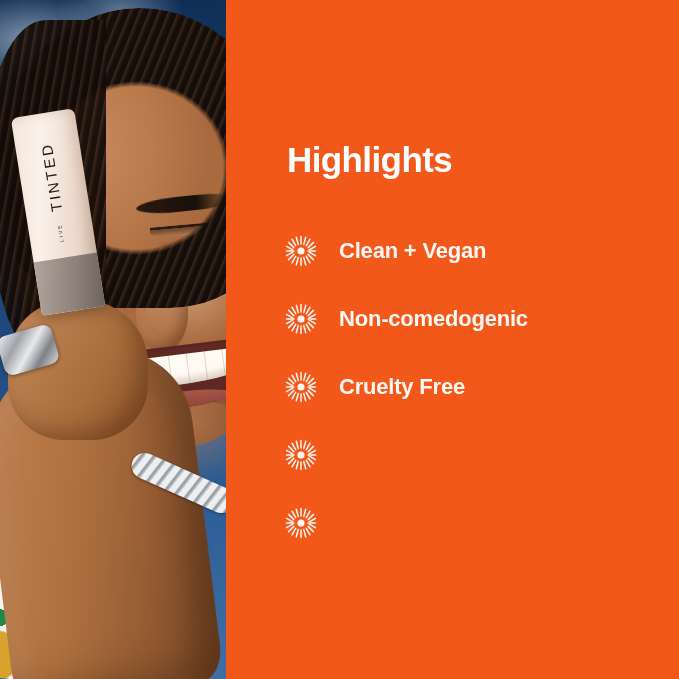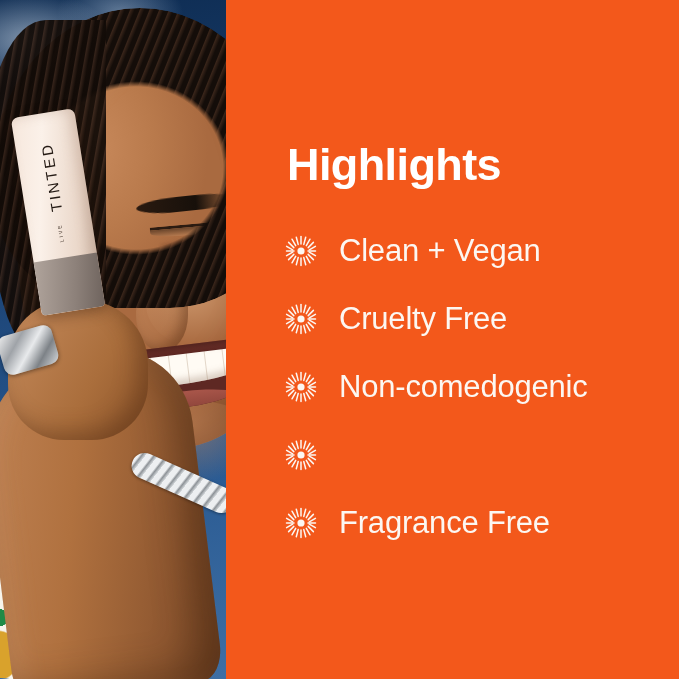--- a/index.html
+++ b/index.html
@@ -247,46 +247,47 @@
     position:relative;
     flex:1 1 auto;
     height:679px;
     background:#F3581B;
     padding-left:61px;
   }
   .title {
     position:absolute;
     left:61px;
     top:142px;
-    font-size:45px;
+    font-size:35px;
     font-weight:bold;
     color:#FFFFFF;
     letter-spacing:-.6px;
     line-height:1;
   }
   .list { position:absolute; left:59px; top:228px; width:380px; }
   .item {
     display:flex;
     align-items:center;
     height:45px;
     margin-bottom:23px;
   }
   .burst {
     flex:0 0 32px;
     width:32px; height:32px;
     position:relative;
     margin-right:22px;
   }
   .burst svg { display:block; width:32px; height:32px; }
   .item-label {
-    font-size:31px;
+    font-size:22px;
     color:#FCF7F2;
     letter-spacing:-.2px;
     white-space:nowrap;
     line-height:1;
+    font-weight:bold;
   }
 </style>
 </head>
 <body>
 
 <div class="banner">
 
   <div class="photo">
     <div class="sky"></div>
     <div class="head">
@@ -377,21 +378,21 @@
               <line x1="1.6" y1="20.7" x2="7.7" y2="17.1"></line>
                 <line x1="1.5" y1="16" x2="9" y2="16"></line>
               <line x1="1.6" y1="11.3" x2="7.7" y2="14.9"></line>
                 <line x1="3.6" y1="7.4" x2="8.8" y2="12.6"></line>
               <line x1="7" y1="4.2" x2="10.7" y2="10.7"></line>
                 <line x1="11.3" y1="2.2" x2="13.2" y2="9.4"></line>
             </g>
             <circle cx="16" cy="16" r="3.6" fill="#FCF7F2"></circle>
           </svg>
         </span>
-        <span class="item-label">Cruelty Free</span>
+        <span class="item-label">Non-comedogenic</span>
       </div>
 
       <div class="item">
         <span class="burst">
           <svg viewBox="0 0 32 32" aria-hidden="true">
             <g stroke="#FCF7F2" stroke-width="1.5" stroke-linecap="round">
               <line x1="16" y1="1.5" x2="16" y2="9"></line>
                 <line x1="20.7" y1="2.2" x2="18.8" y2="9.4"></line>
               <line x1="25" y1="4.2" x2="21.3" y2="10.7"></line>
                 <line x1="28.4" y1="7.4" x2="23.2" y2="12.6"></line>
@@ -408,21 +409,21 @@
               <line x1="1.6" y1="20.7" x2="7.7" y2="17.1"></line>
                 <line x1="1.5" y1="16" x2="9" y2="16"></line>
               <line x1="1.6" y1="11.3" x2="7.7" y2="14.9"></line>
                 <line x1="3.6" y1="7.4" x2="8.8" y2="12.6"></line>
               <line x1="7" y1="4.2" x2="10.7" y2="10.7"></line>
                 <line x1="11.3" y1="2.2" x2="13.2" y2="9.4"></line>
             </g>
             <circle cx="16" cy="16" r="3.6" fill="#FCF7F2"></circle>
           </svg>
         </span>
-        <span class="item-label">Non-comedogenic</span>
+        <span class="item-label">Cruelty Free</span>
       </div>
 
       <div class="item">
         <span class="burst">
           <svg viewBox="0 0 32 32" aria-hidden="true">
             <g stroke="#FCF7F2" stroke-width="1.5" stroke-linecap="round">
               <line x1="16" y1="1.5" x2="16" y2="9"></line>
                 <line x1="20.7" y1="2.2" x2="18.8" y2="9.4"></line>
               <line x1="25" y1="4.2" x2="21.3" y2="10.7"></line>
                 <line x1="28.4" y1="7.4" x2="23.2" y2="12.6"></line>
@@ -469,18 +470,17 @@
               <line x1="1.6" y1="20.7" x2="7.7" y2="17.1"></line>
                 <line x1="1.5" y1="16" x2="9" y2="16"></line>
               <line x1="1.6" y1="11.3" x2="7.7" y2="14.9"></line>
                 <line x1="3.6" y1="7.4" x2="8.8" y2="12.6"></line>
               <line x1="7" y1="4.2" x2="10.7" y2="10.7"></line>
                 <line x1="11.3" y1="2.2" x2="13.2" y2="9.4"></line>
             </g>
             <circle cx="16" cy="16" r="3.6" fill="#FCF7F2"></circle>
           </svg>
         </span>
-        <span class="item-label">Fragrance Free</span>
       </div>
 
     </div>
   </div>
 </div>
 
 </body></html>

